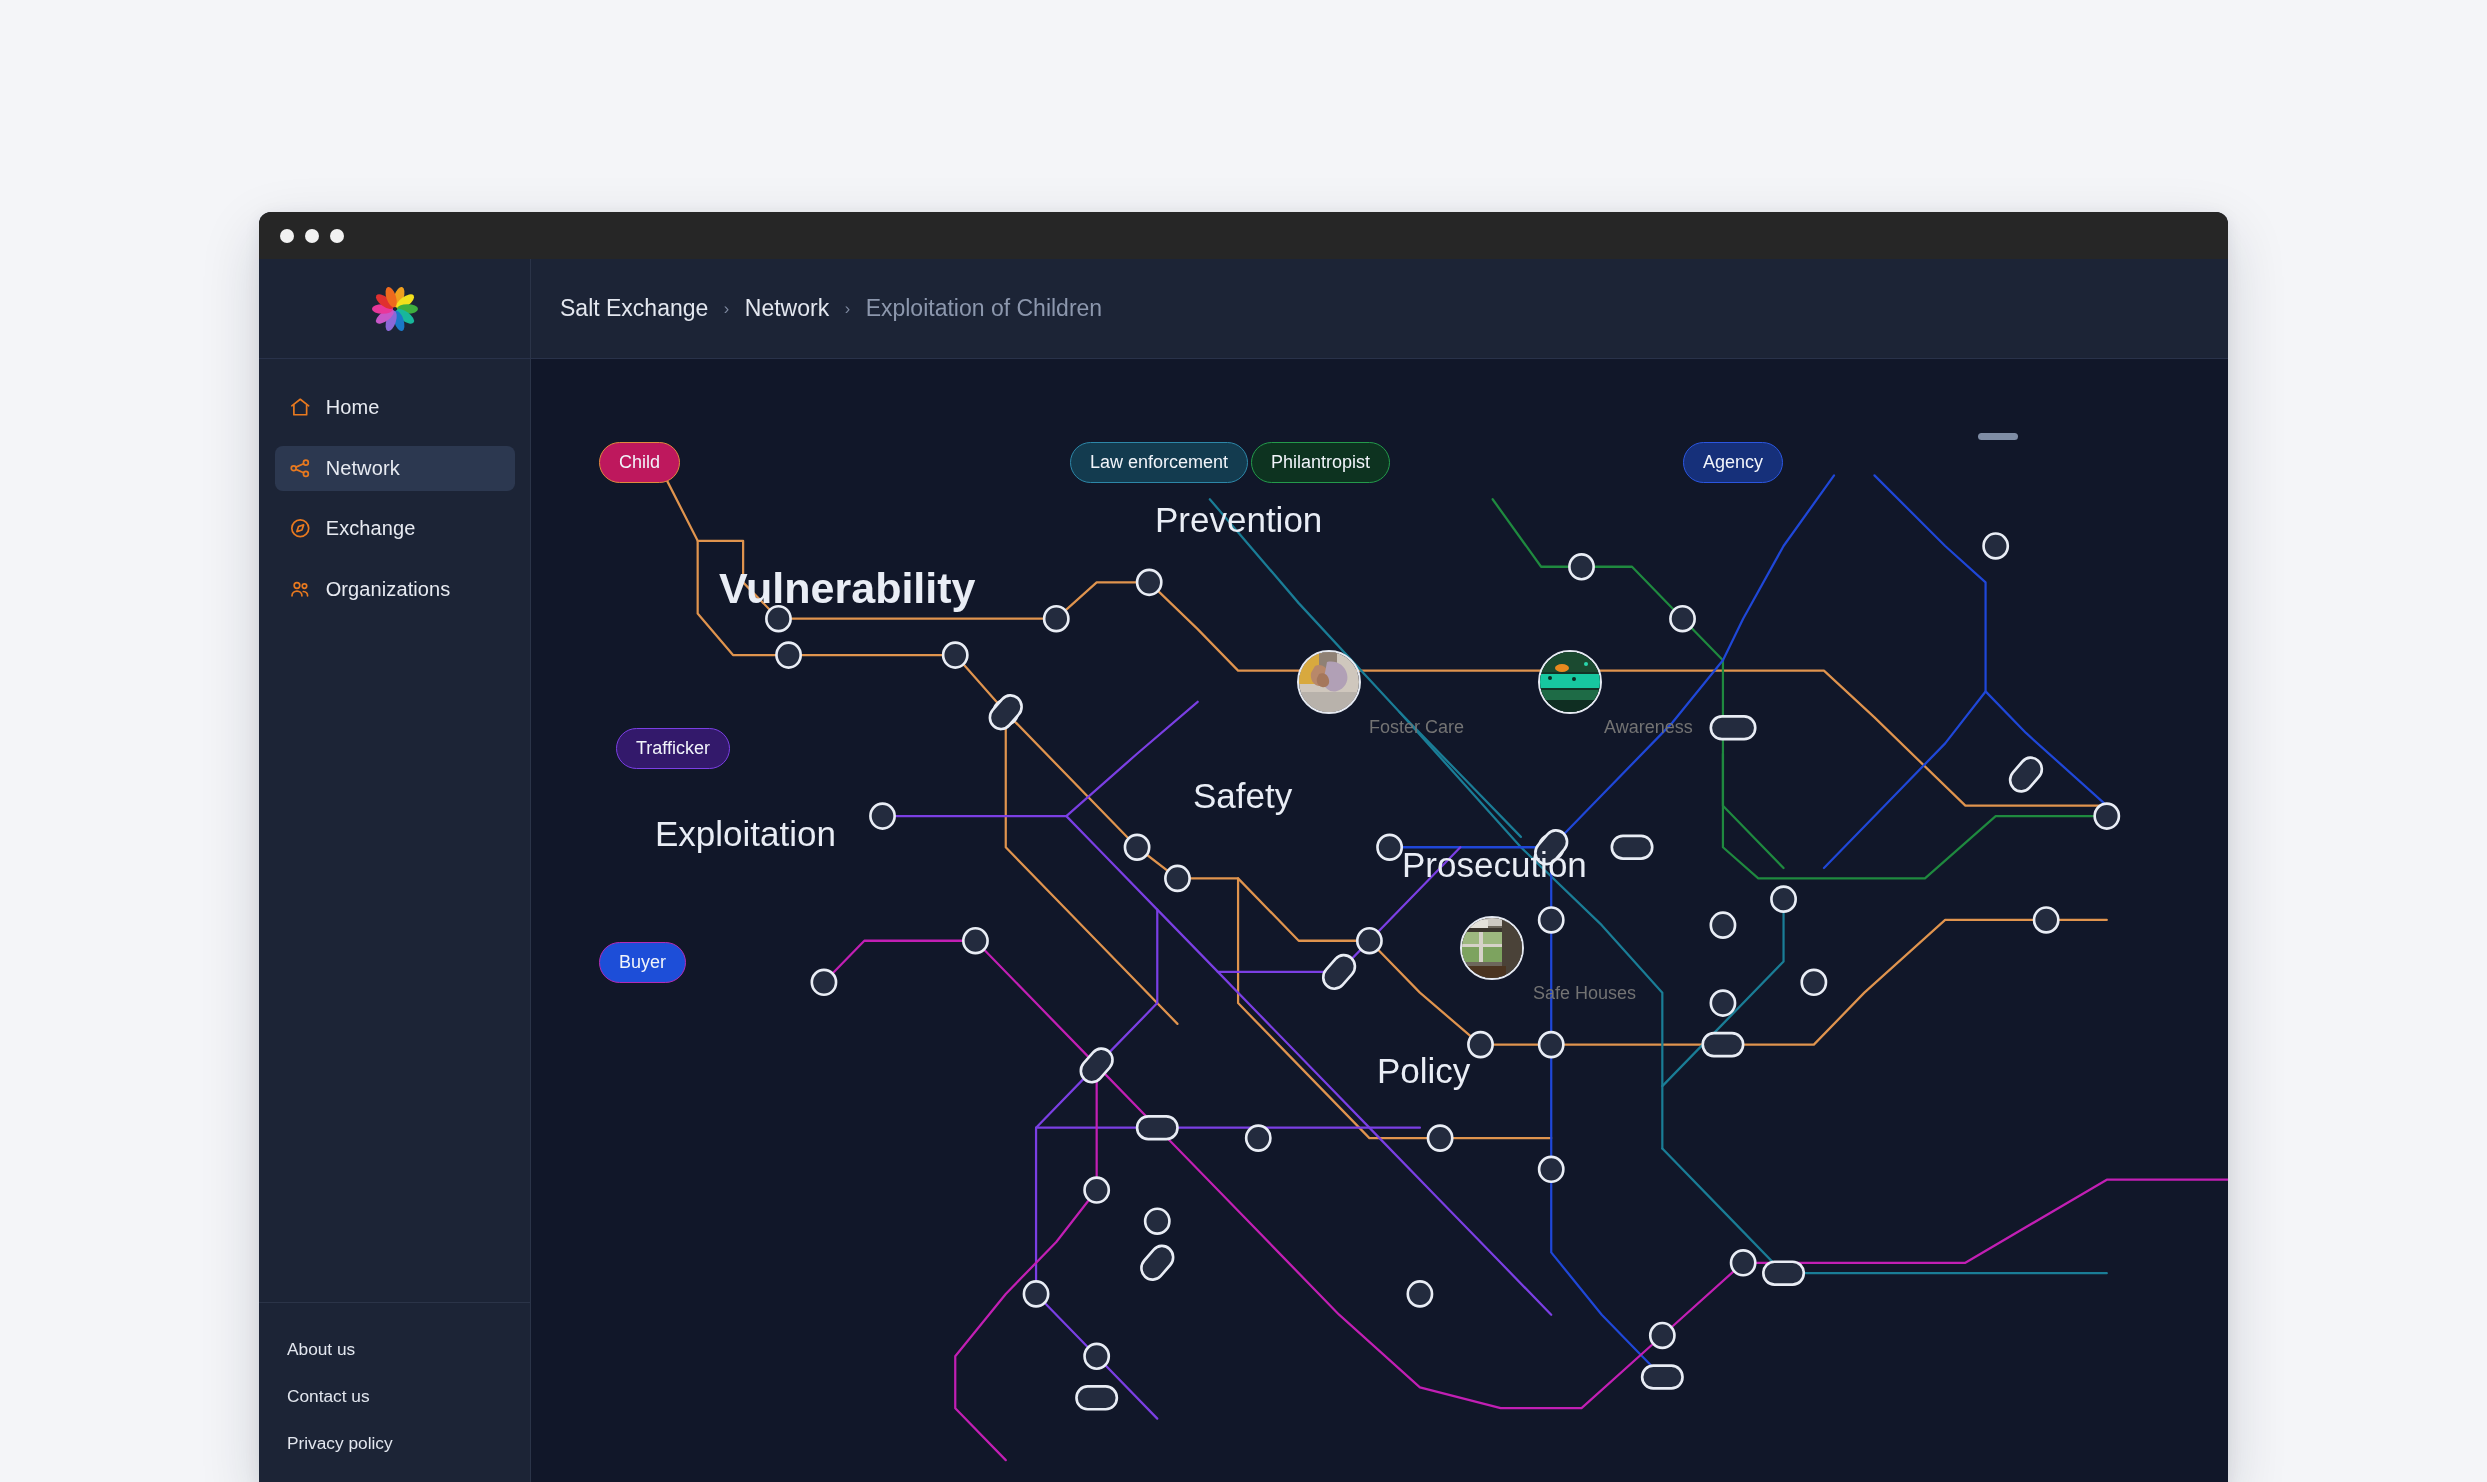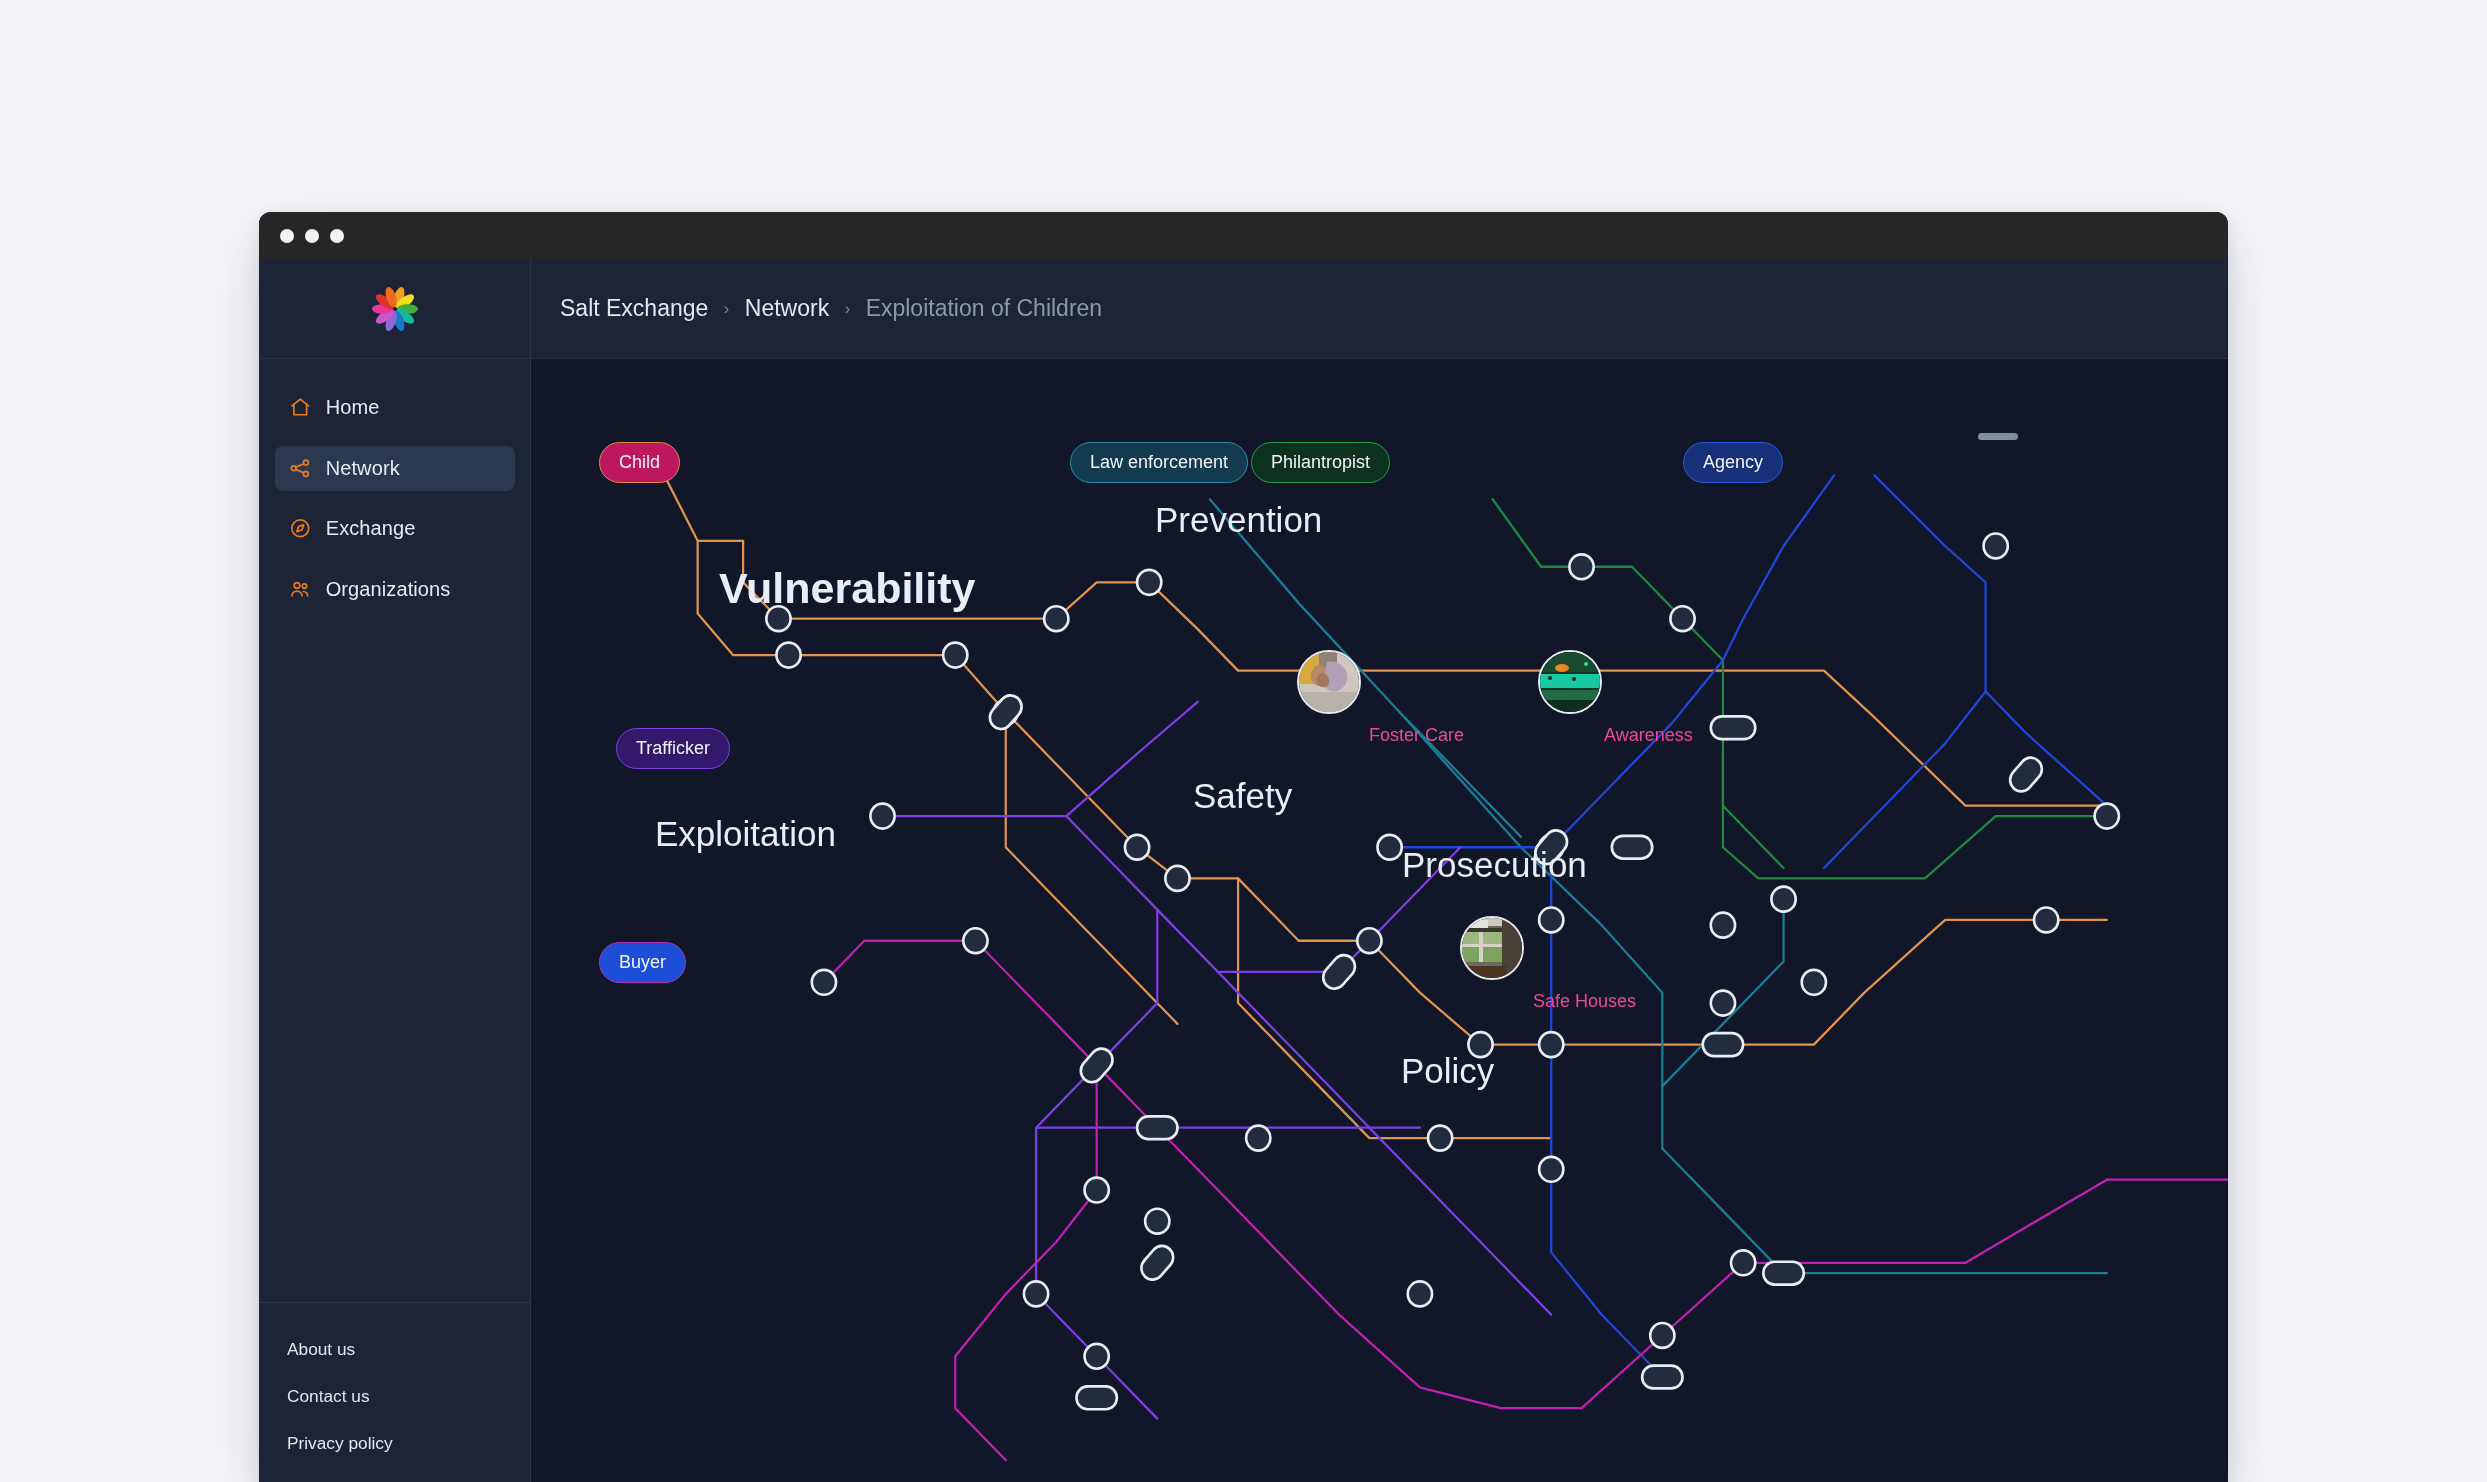--- a/index.html
+++ b/index.html
@@ -112,21 +112,21 @@
   .zone-label {
     position: absolute;
     color: #e9edf5; font-size: 35px;
     font-weight: 400; white-space: nowrap;
     pointer-events: none;
   }
   .zone-label.bold { font-weight: 700; font-size: 43px; }
 
   .poi-label {
     position: absolute;
-    color: #ec4899; font-size: 18px; white-space: nowrap; margin-top: 8px;
+    color: #737373; font-size: 18px; white-space: nowrap;
   }
 
   
   .pill-node {
     position: absolute;
     display: flex; align-items: center; justify-content: center;
     height: 41px; padding: 0 19px;
     border-radius: 21px; border: 1.7px solid;
     font-size: 18px; color: #f1f4fa; white-space: nowrap;
     cursor: pointer;
@@ -363,21 +363,21 @@
           </g>
         </svg>
 
         <div id="drag-handle"></div>
 
         <div class="zone-label bold" style="left:188px; top:205px;">Vulnerability</div>
         <div class="zone-label" style="left:624px; top:141px;">Prevention</div>
         <div class="zone-label" style="left:124px; top:455px;">Exploitation</div>
         <div class="zone-label" style="left:662px; top:417px;">Safety</div>
         <div class="zone-label" style="left:871px; top:486px;">Prosecution</div>
-        <div class="zone-label" style="left:846px; top:692px;margin-left:24px;">Policy</div>
+        <div class="zone-label" style="left:846px; top:692px;">Policy</div>
 
         <div class="pill-node" style="left:68px;  top:83px;  background:#be185d; border-color:#e08a3d;">Child</div>
         <div class="pill-node" style="left:539px; top:83px;  background:#133b4f; border-color:#2d87a8;">Law enforcement</div>
         <div class="pill-node" style="left:720px; top:83px;  background:#0d3320; border-color:#249a4b;">Philantropist</div>
         <div class="pill-node" style="left:1152px; top:83px; background:#16307a; border-color:#2b56e0;">Agency</div>
         <div class="pill-node" style="left:85px;  top:369px; background:#33196b; border-color:#7b3fe4;">Trafficker</div>
         <div class="pill-node" style="left:68px;  top:583px; background:#1d4ed8; border-color:#b42bb4;">Buyer</div>
 
         <div class="photo-node" style="left:766px; top:291px;">
           <svg class="ph" viewBox="0 0 60 60">

